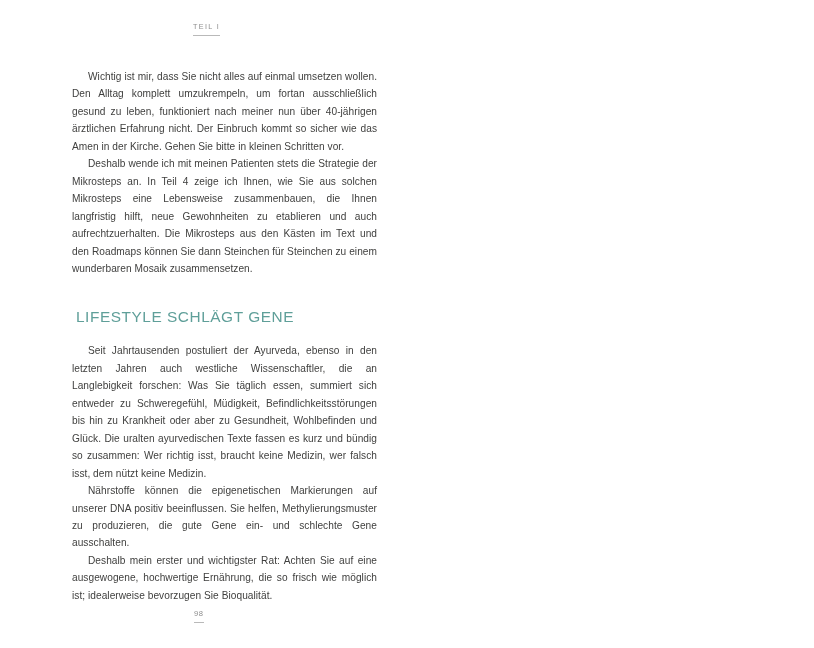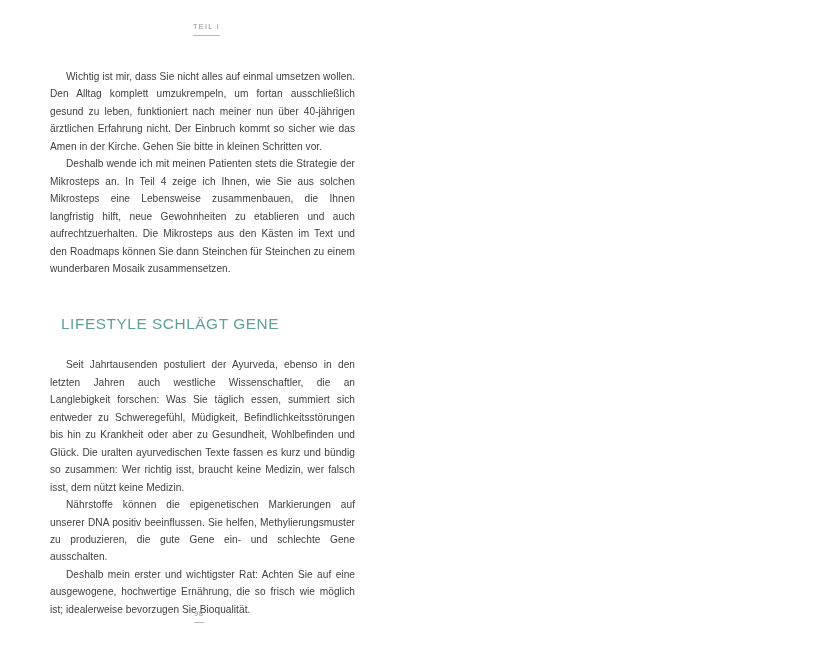--- a/index.html
+++ b/index.html
@@ -50,36 +50,36 @@
     position: absolute;
     top: 68px;
     width: 305px;
     font-size: 10.15px;
     line-height: 17.45px;
     text-align: justify;
     color: #40403f;
     font-family: "Liberation Sans", sans-serif;
     letter-spacing: 0.05px;
   }
-  .column-left  { left: 50px; }
+  .column-left  { left: 72px; }
 
   .column p {
     margin: 0;
     hyphens: auto;
     -webkit-hyphens: auto;
   }
   .column p.indent { text-indent: 16px; }
 
   
   h2.section-title {
     font-size: 15.4px;
     font-weight: 400;
     letter-spacing: 0.55px;
     color: #5f9f99;
-    margin: 11px;
+    margin: 4px;
     line-height: 20px;
     font-family: "Liberation Sans", sans-serif;
   }
   .gap-before-h2 { height: 26px; }
   .gap-after-h2  { height: 11px; }
 
   
   .folio {
     position: absolute;
     bottom: 25px;

